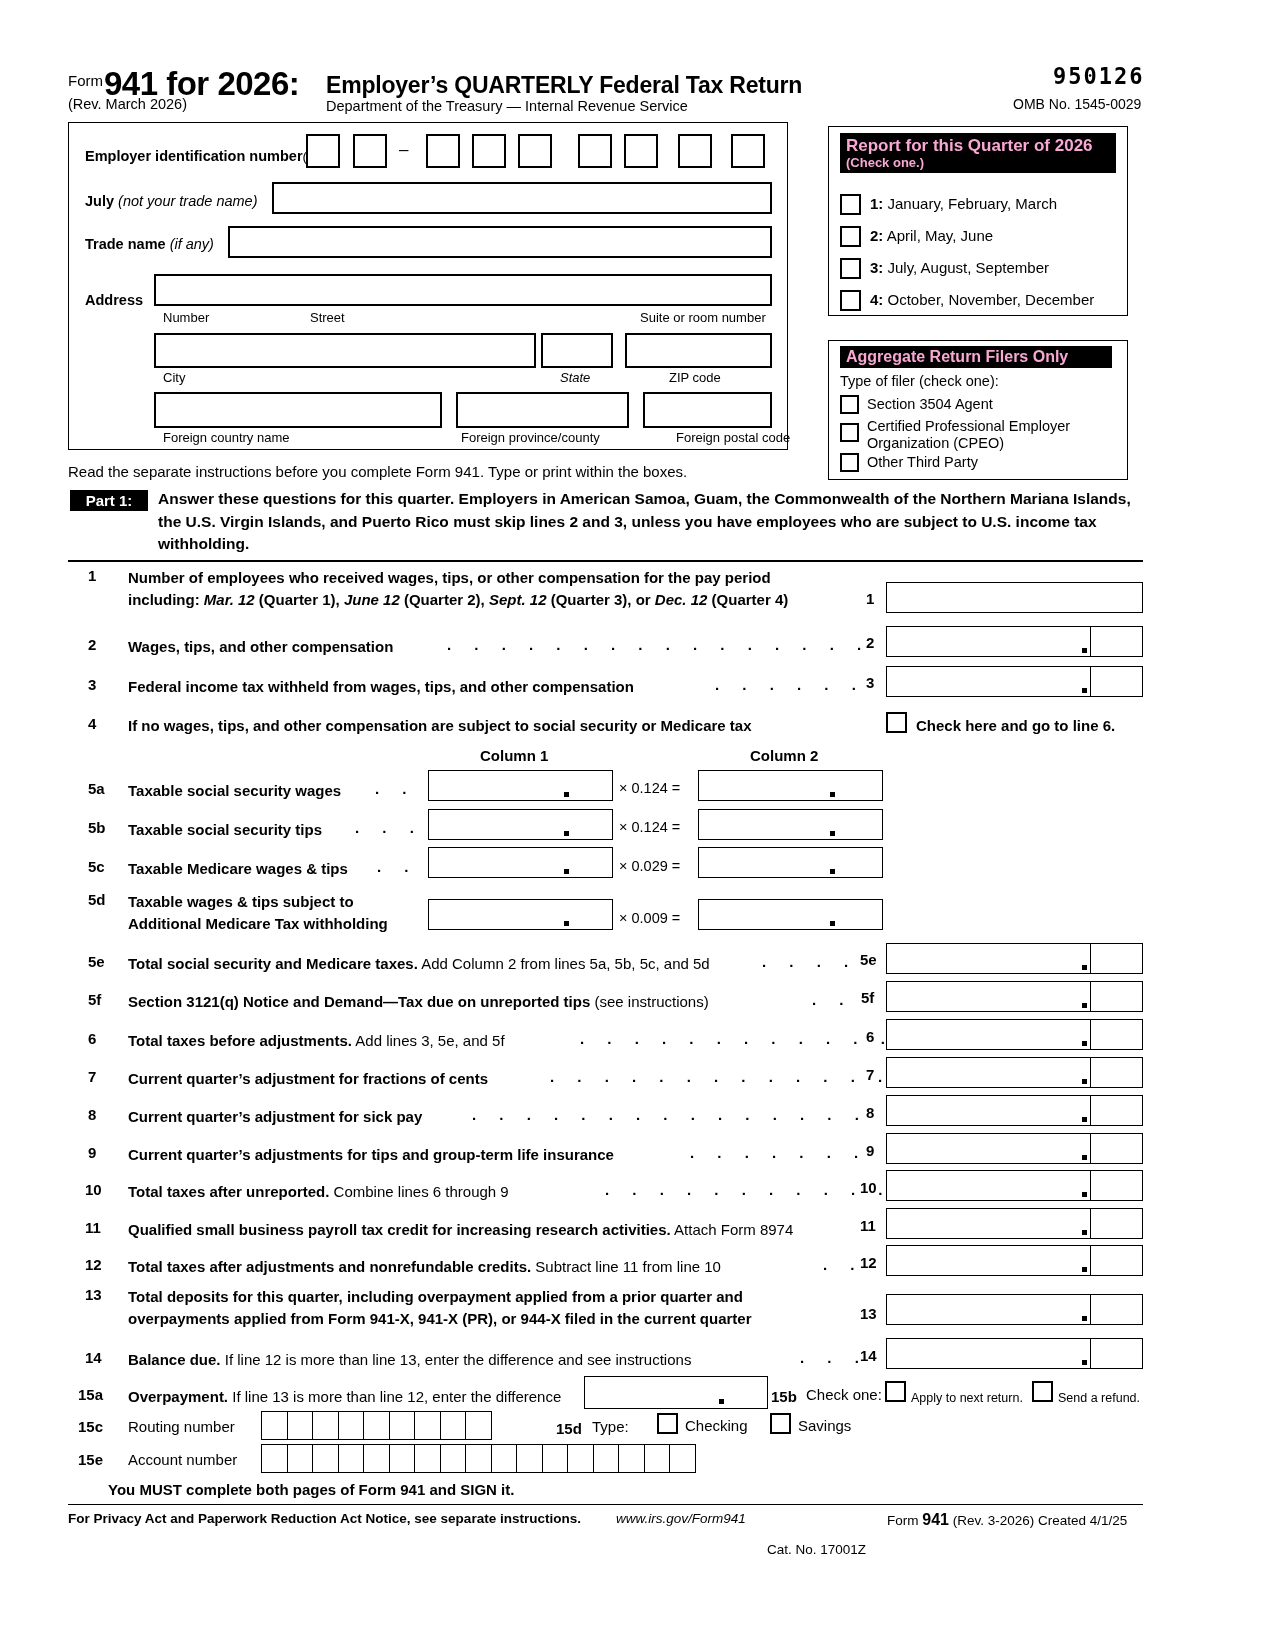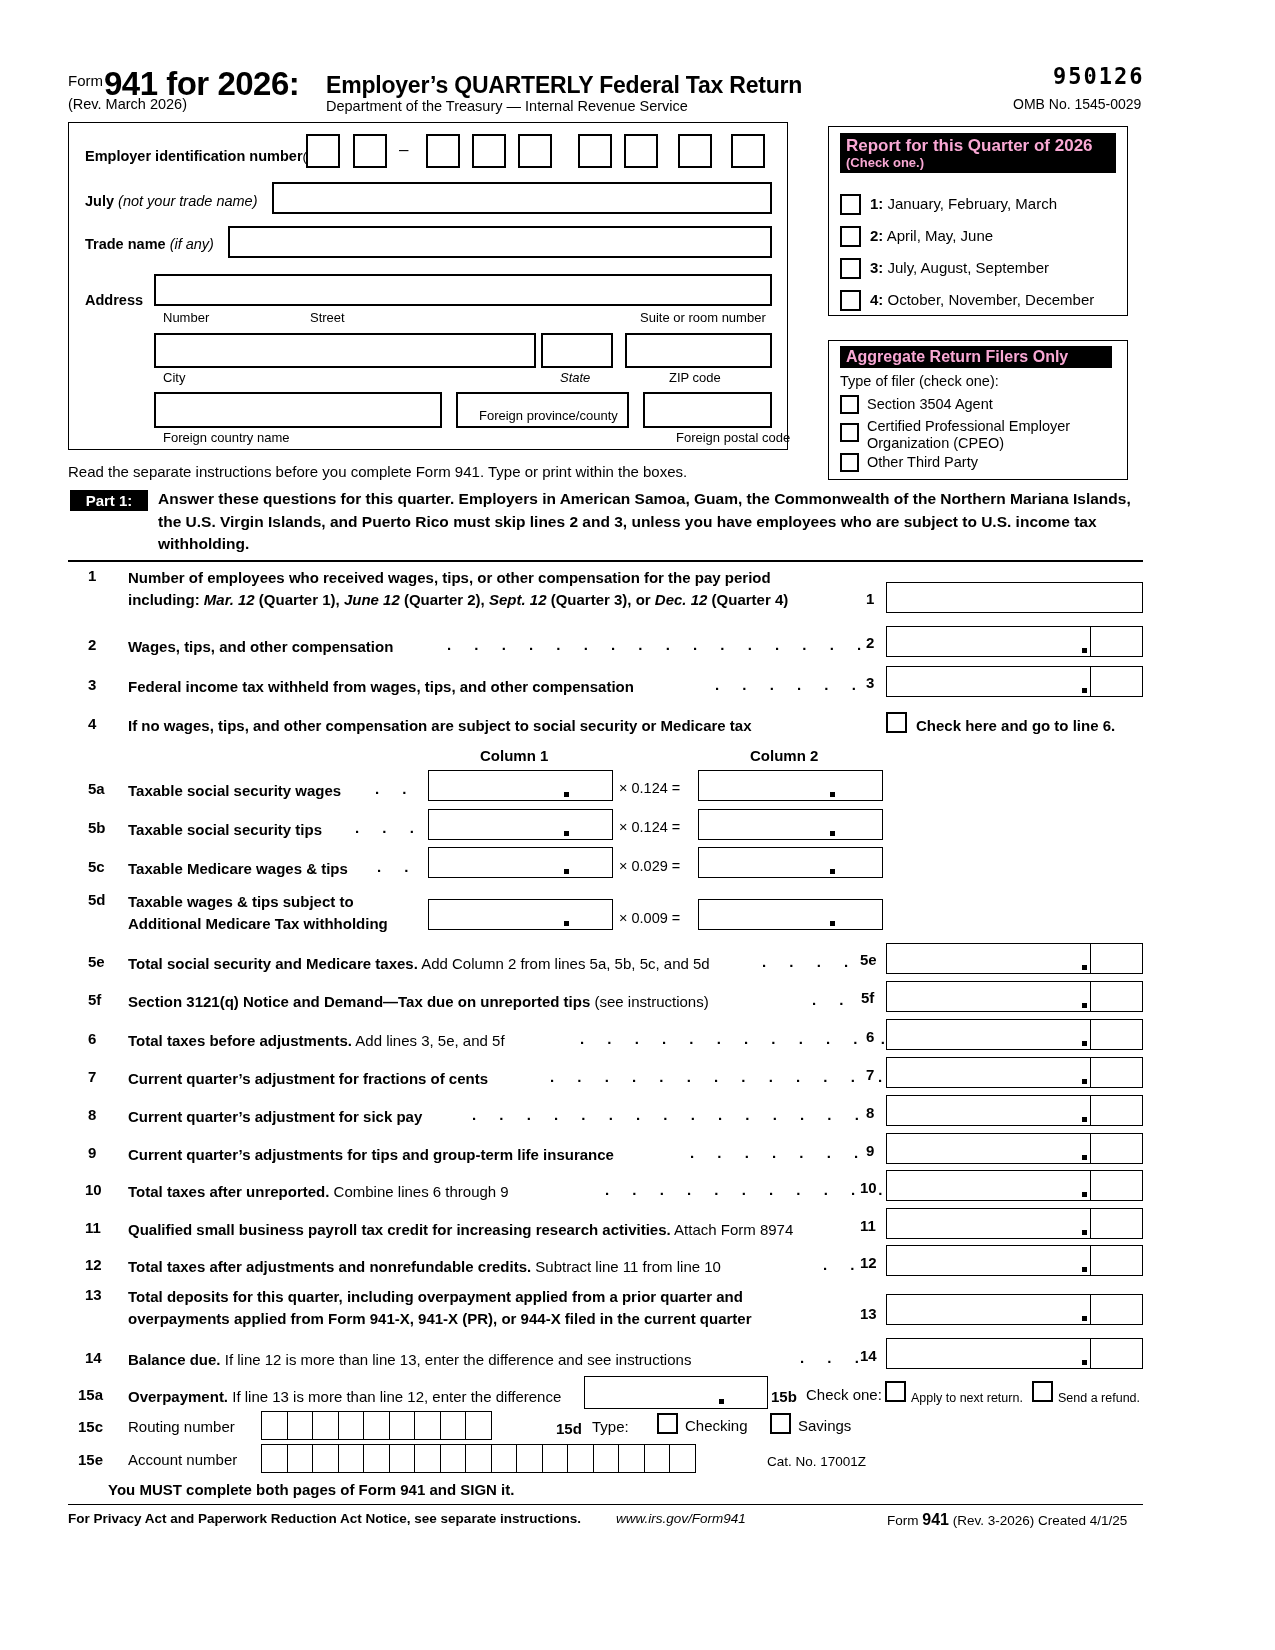--- a/index.html
+++ b/index.html
@@ -140,21 +140,21 @@
   <div class="abs bx" style="left:541px; top:333px; width:72px; height:35px;"></div>
   <div class="abs bx" style="left:625px; top:333px; width:147px; height:35px;"></div>
   <div class="abs sublbl" style="left:163px; top:370px;">City</div>
   <div class="abs sublbl" style="left:560px; top:370px;font-style:italic;">State</div>
   <div class="abs sublbl" style="left:669px; top:370px;">ZIP code</div>
 
   <div class="abs bx" style="left:154px; top:392px; width:288px; height:36px;"></div>
   <div class="abs bx" style="left:456px; top:392px; width:173px; height:36px;"></div>
   <div class="abs bx" style="left:643px; top:392px; width:129px; height:36px;"></div>
   <div class="abs sublbl" style="left:163px; top:430px;">Foreign country name</div>
-  <div class="abs sublbl" style="left:461px; top:408px;margin-left:18px;">Foreign province/county</div>
+  <div class="abs sublbl" style="left:461px; top:430px;">Foreign province/county</div>
   <div class="abs sublbl" style="left:648px; top:430px;margin-left:28px;">Foreign postal code</div>
 
   <div class="abs outer" style="left:828px; top:126px; width:300px; height:190px;"></div>
   <div class="abs blackbar" style="left:840px; top:133px; width:276px; height:40px; padding-left:6px;">
     <div>
       <div style="font-size:17px;line-height:19px;">Report for this Quarter of 2026</div>
       <div style="font-size:13px;line-height:15px;">(Check one.)</div>
     </div>
   </div>
 
@@ -452,21 +452,21 @@
       <div class="seg" style="width: 27px; height: 29px; margin-left: -1.5px;"></div>
       <div class="seg" style="width: 27px; height: 29px; margin-left: -1.5px;"></div>
     </div>
 
   <div class="abs mustline" style="left:108px; top:1481px;">You MUST complete both pages of Form 941 and SIGN it.</div>
 
   <div class="abs hrule" style="left:68px; top:1504px; width:1075px; height:1.2px;"></div>
 
   <div class="abs footer" style="left:68px; top:1511px;"><b>For Privacy Act and Paperwork Reduction Act Notice, see separate instructions.</b></div>
   <div class="abs footer" style="left:616px; top:1511px;"><i>www.irs.gov/Form941</i></div>
-  <div class="abs footer" style="left:767px; top:1454px;">Cat. No. 17001Z</div>
+  <div class="abs footer" style="left:767px; top:1542px;">Cat. No. 17001Z</div>
   <div class="abs footer" style="left:887px; top:1511px;">
     <span>Form</span>
     <span class="f941">941</span>
     <span>(Rev. 3-2026)</span>
     <span>Created 4/1/25</span>
   </div>
 
 </div>
 
 </body></html>

